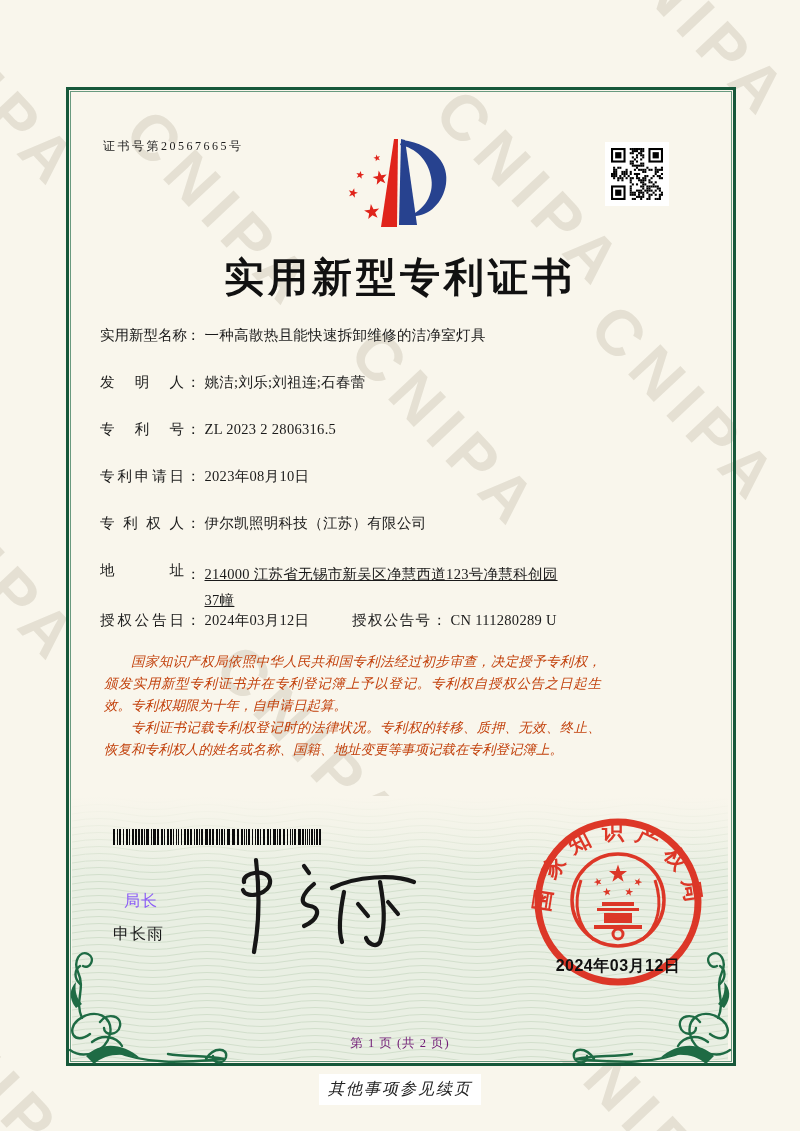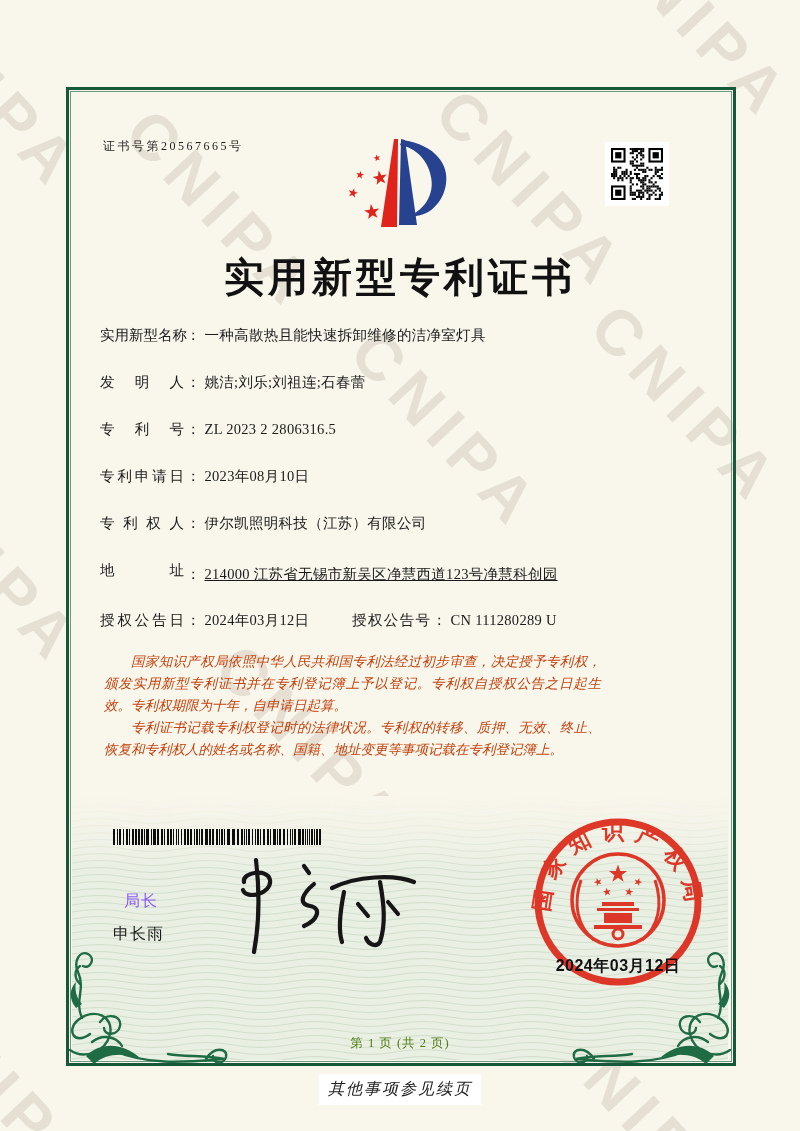--- a/index.html
+++ b/index.html
@@ -40,21 +40,21 @@
   .legal p{margin:0;text-indent:2em;}
   .sans{font-family:"Liberation Sans","DejaVu Sans",sans-serif;}
   .signer-title{left:113px;top:891px;font-size:16px;color:#8b5cf6;letter-spacing:1px;margin-left:11px;}
   .signer-name{left:113px;top:924px;font-size:16px;color:#1b1b1b;letter-spacing:1px;}
   .qr-wrap{left:605px;top:142px;width:64px;height:64px;background:#fff;}
   .qr-wrap svg{position:absolute;left:6px;top:6px;}
   .seal{left:530px;top:814px;opacity:.93;z-index:7;}
   .seal-date{left:536px;top:956px;width:164px;text-align:center;font-size:16px;
              font-weight:600;color:#111;z-index:8;letter-spacing:.5px;}
   .page-footer{left:0;top:1035px;width:800px;text-align:center;font-size:12.5px;
-               color:#4d7c0f;letter-spacing:1px;z-index:5;}
+               color:#701a75;letter-spacing:1px;z-index:5;}
   .cont-note{left:50%;top:1074px;transform:translateX(-50%);background:#ffffff;
              padding:5px 9px;font-size:16px;letter-spacing:2px;color:#222;
              font-style:italic;z-index:5;}
   .sig{z-index:5;}
 </style>
 </head>
 <body>
 
 <div id="wm-layer">
     <div class="wm" style="left: -70px; top: -25px;">CNIPA</div>
@@ -399,21 +399,21 @@
       <span>专</span>
       <span>利</span>
       <span>权</span>
       <span>人</span>
     </span><span class="colon">：</span><span class="val">伊尔凯照明科技（江苏）有限公司</span>
 </div>
 <div class="abs z5 row r6">
   <span class="jlabel">
       <span>地</span>
       <span>址</span>
-    </span><span class="colon" style="line-height:26px">：</span><span class="val addr-lines" style="display:inline-block;vertical-align:top;max-width:480px"><span>214000 江苏省无锡市新吴区净慧西道123号净慧科创园</span></span>
+    </span><span class="colon" style="line-height:26px">：</span><span class="val addr-lines" style="display:inline-block;vertical-align:top;max-width:480px"><span>214000 江苏省无锡市新吴区净慧西道123号净慧科创园</span><span>37幢</span></span>
 </div>
 <div class="abs z5 row r7">
   <span class="jlabel">
       <span>授</span>
       <span>权</span>
       <span>公</span>
       <span>告</span>
       <span>日</span>
     </span><span class="colon">：</span><span class="val">2024年03月12日</span>
   <span class="col2">

